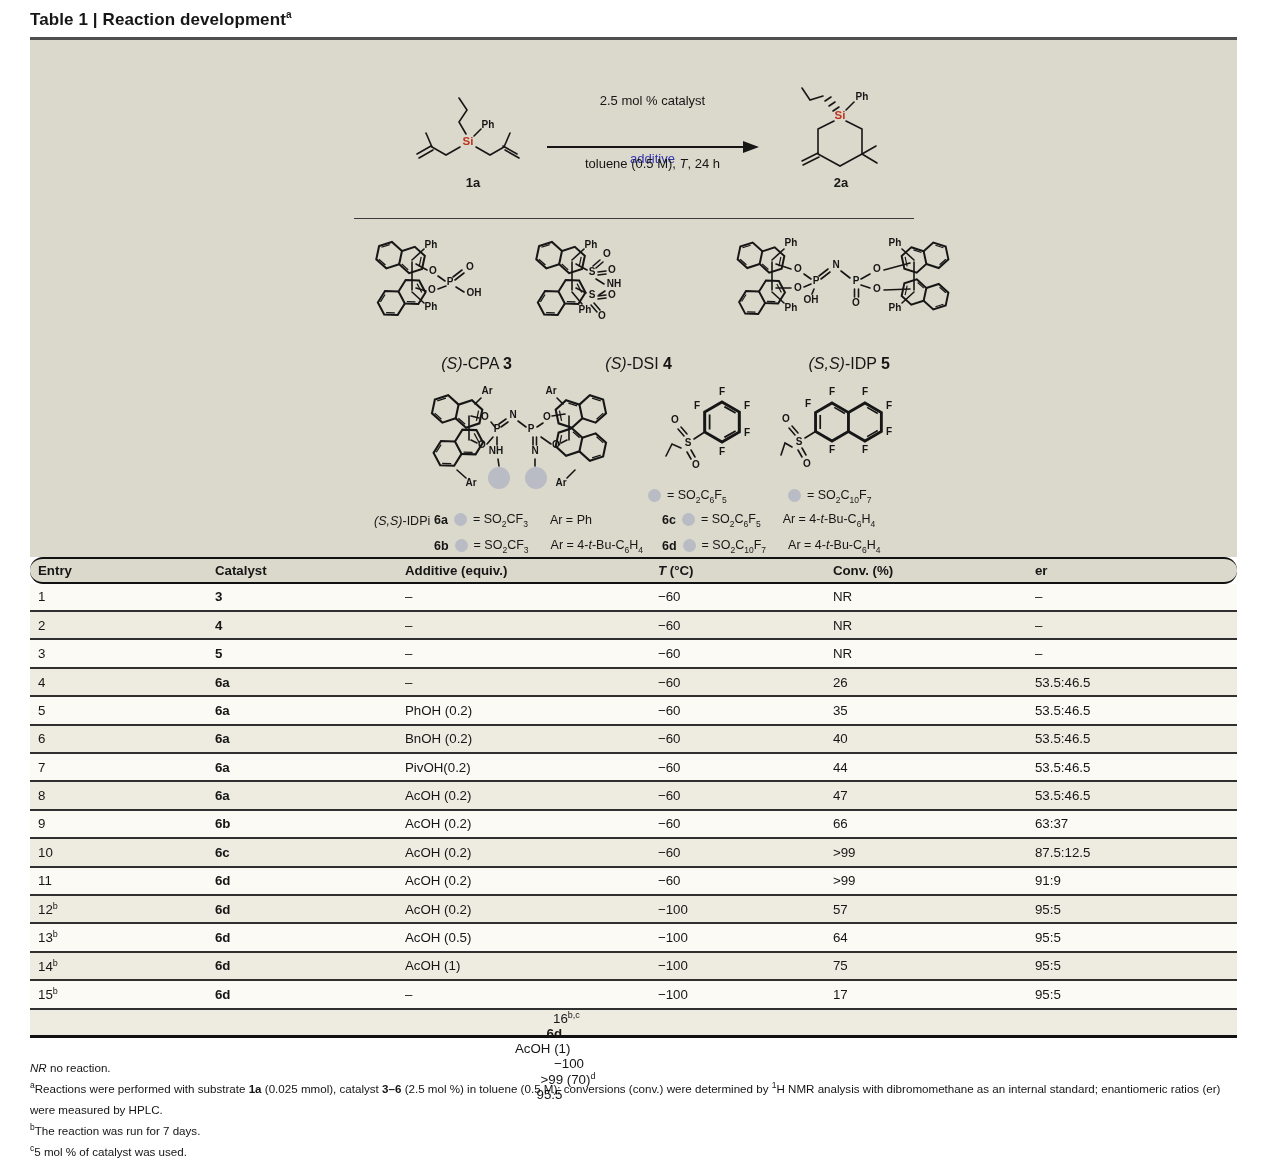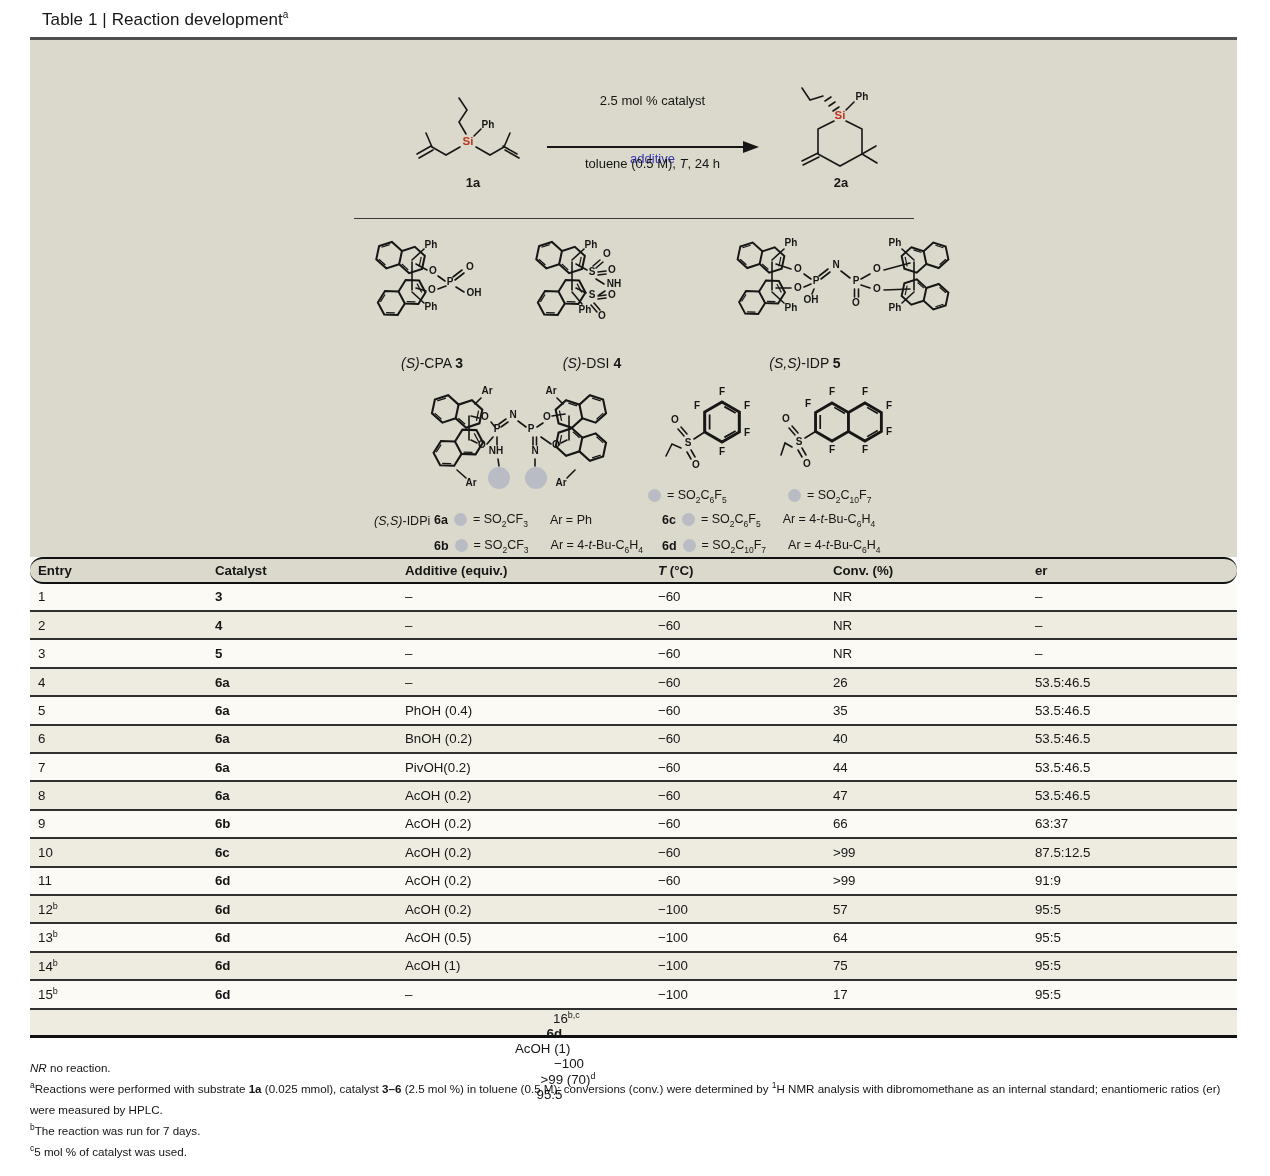--- a/index.html
+++ b/index.html
@@ -1,26 +1,26 @@
 <!DOCTYPE html>
 <html style="--blue: #3434ad; --red: #bf3420; --dot: #b9bcc4;"><head>
 <meta charset="utf-8">
 <style>
   :root{ --blue:#3434ad; --red:#bf3420; --dot:#b9bcc4; }
   *{box-sizing:border-box; margin:0; padding:0;}
   body{background:#fff; font-family:"Liberation Sans","DejaVu Sans",sans-serif; color:#161616;}
   .page{width:1270px; height:1176px; background:#fff; overflow:hidden;}
-  .title{font-size:17px; font-weight:400; margin:9px 0 7px 42px; letter-spacing:.1px;}
+  .title{font-size:17px; font-weight:700; margin:9px 0 7px 30px; letter-spacing:.1px;}
   .title sup{font-size:10px;}
   
   .panel{position:relative; margin-left:30px; width:1207px; height:520px; background:#dbd9cb; border-top:3px solid #4f4f4f;}
   .panel .abs{position:absolute;}
   .cond{position:absolute; left:505px; width:235px; text-align:center; font-size:13px;}
   .cond.blue{color:var(--blue);margin-top:36px;}
-  .struct-label{position:absolute; text-align:center; font-size:14px;}
+  .struct-label{position:absolute; text-align:right; font-size:16px;}
   .compound-label{position:absolute; text-align:center; font-size:13px; font-weight:700;}
   .divider{position:absolute; top:178px; left:324px; width:560px; height:0; border-top:1.6px solid #3a3a3a;}
   svg text{font-family:"Liberation Sans","DejaVu Sans",sans-serif; font-size:10px; font-weight:700; fill:#161616; text-anchor:middle;}
   svg .si{font-size:11.5px; fill:var(--red);}
   svg .bonds{stroke:#161616; stroke-width:1.6; fill:none; stroke-linecap:round;}
   svg .gdot{fill:var(--dot); stroke:none;}
   .dot{display:inline-block; width:13px; height:13px; border-radius:50%; background:var(--dot); vertical-align:-2px;}
   .legend-slot{position:absolute; font-size:12.5px; white-space:nowrap; display:flex; align-items:center; gap:6px;}
   .legend-slot .argap{margin-left:16px;}
   .legend-prefix{position:absolute; font-size:12.5px; white-space:nowrap;}
@@ -339,21 +339,21 @@
           <div class="cell col0">4</div>
           <div class="cell col1">6a</div>
           <div class="cell col2">–</div>
           <div class="cell col3">−60</div>
           <div class="cell col4">26</div>
           <div class="cell col5">53.5:46.5</div>
         </div>
         <div class="trow">
           <div class="cell col0">5</div>
           <div class="cell col1">6a</div>
-          <div class="cell col2">PhOH (0.4)</div>
+          <div class="cell col2">PhOH (0.2)</div>
           <div class="cell col3">−60</div>
           <div class="cell col4">35</div>
           <div class="cell col5">53.5:46.5</div>
         </div>
         <div class="trow">
           <div class="cell col0">6</div>
           <div class="cell col1">6a</div>
           <div class="cell col2">BnOH (0.2)</div>
           <div class="cell col3">−60</div>
           <div class="cell col4">40</div>

